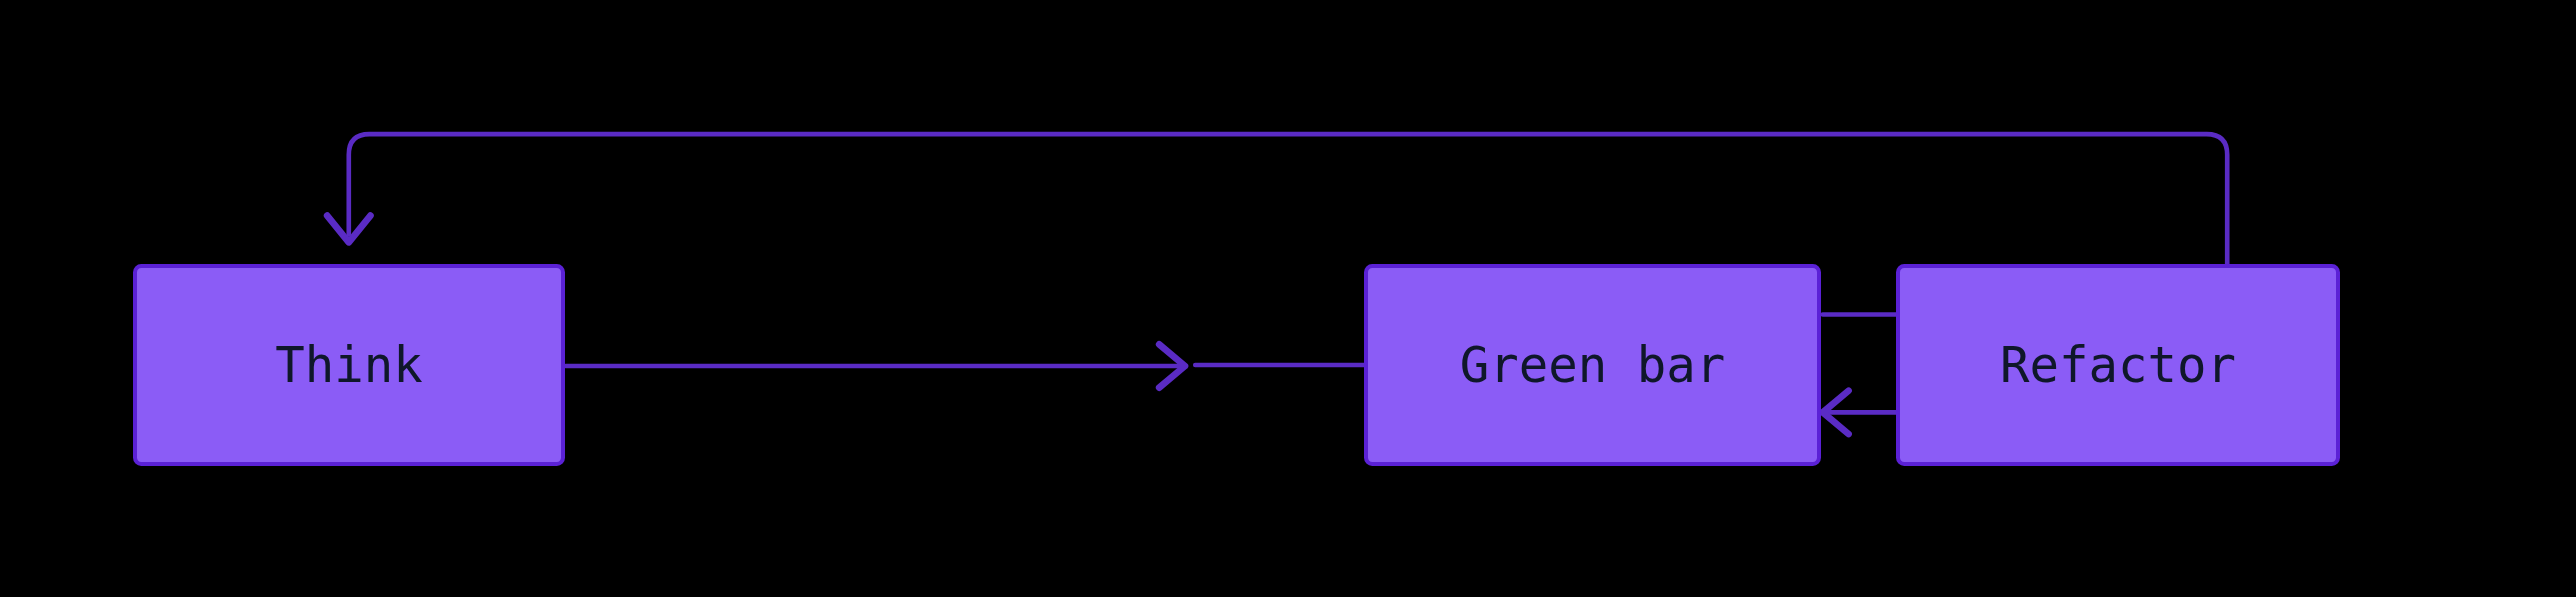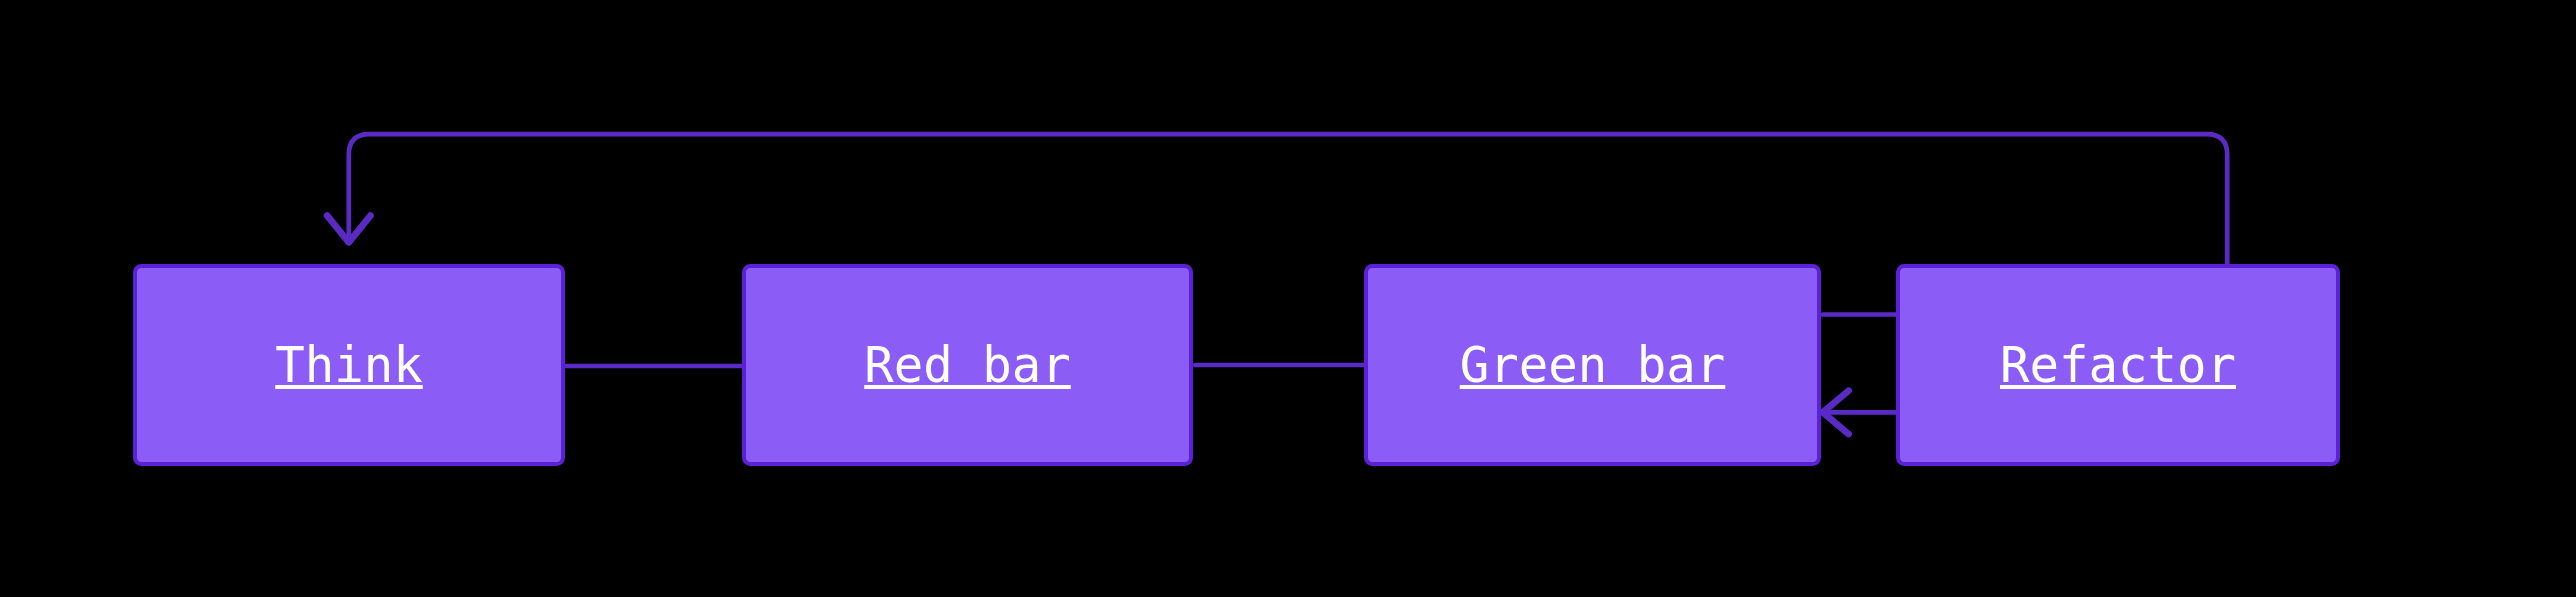--- a/index.html
+++ b/index.html
@@ -32,29 +32,28 @@
     position: absolute;
     box-sizing: border-box;
     background: #8b5cf6;
     border: 4.1px solid #5b21d6;
     border-radius: 8.2px;
     display: flex;
     align-items: center;
     justify-content: center;
   }
   .node-label {
-    color: #ffffff;
+    color: #0f172a;
     font-family: "DejaVu Sans Mono", "Liberation Mono", monospace;
     font-size: 49px;
     font-weight: 400;
     line-height: 1;
     letter-spacing: 0;
     white-space: pre;
     user-select: none;
-    text-decoration: underline;
   }
   #node-think    { left: 133px;  top: 264px; width: 432px; height: 202px; }
   #node-red-bar  { left: 742px; top: 264px; width: 451px; height: 202px; }
   #node-green-bar{ left: 1364px; top: 264px; width: 457px; height: 202px; }
   #node-refactor { left: 1896px; top: 264px; width: 444px; height: 202px; }
 </style>
 </head>
 <body>
 
 <div id="diagram-root">
@@ -84,23 +83,20 @@
     <g>
       <path d="M 4323 512 L 4323 300 Q 4323 260 4283 260 L 717 260 Q 677 260 677 300 L 677 455" fill="none" stroke="#5a2bc4" stroke-width="9" stroke-linecap="round" stroke-linejoin="round"></path>
       <polyline points="635,418 677,470 719,418" fill="none" stroke="#5a2bc4" stroke-width="13" stroke-linecap="round" stroke-linejoin="round"></polyline>
     </g>
   </svg>
 
   <div class="node" id="node-think">
     <span class="node-label">Think</span>
   </div>
 
-  <div class="node" id="node-red-bar">
-    <span class="node-label">Red bar</span>
-  </div>
 
   <div class="node" id="node-green-bar">
     <span class="node-label">Green bar</span>
   </div>
 
   <div class="node" id="node-refactor">
     <span class="node-label">Refactor</span>
   </div>
 
 </div>

